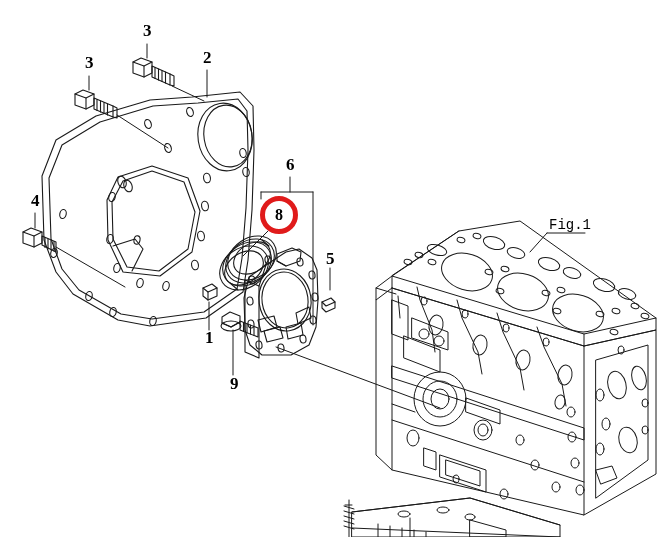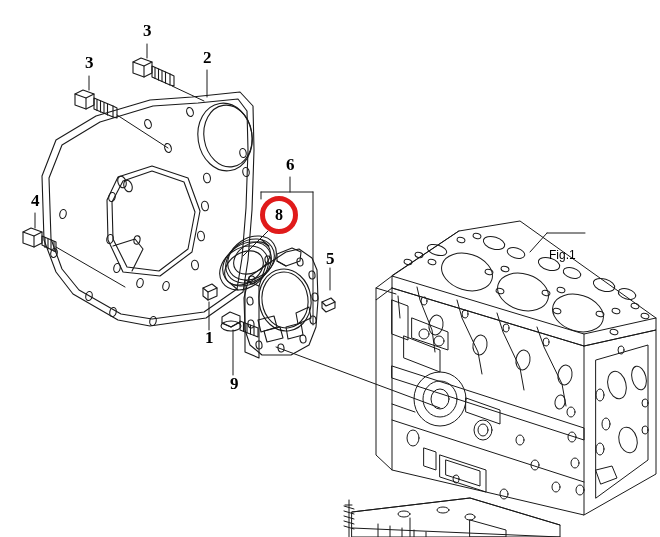--- a/index.html
+++ b/index.html
@@ -9,22 +9,22 @@
     background:#ffffff;
   }
   #stage{position:absolute;left:0;top:0;width:660px;height:537px;}
   #stage svg{position:absolute;left:0;top:0;}
   .callout-num{
     position:absolute;font-family:"Liberation Serif", serif;
     font-weight:bold;font-size:17px;color:#000;
     line-height:1;white-space:nowrap;user-select:none;
   }
   .fig-label{
-    position:absolute;font-family:Liberation Sans, sans-serif;
-    font-size:12px;color:#000;letter-spacing:0px;white-space:nowrap;margin-top:31px;
+    position:absolute;font-family:Liberation Mono, monospace;
+    font-size:14px;color:#000;letter-spacing:0px;white-space:nowrap;
   }
   .hl-ring{
     position:absolute;border-radius:50%;
     box-sizing:border-box;
     border:5px solid #e01b1b;
     background:#ffffff;
   }
   .hl-num{
     position:absolute;display:flex;align-items:center;justify-content:center;
     font-family:"Liberation Serif", serif;font-weight:bold;font-size:16px;color:#000;

